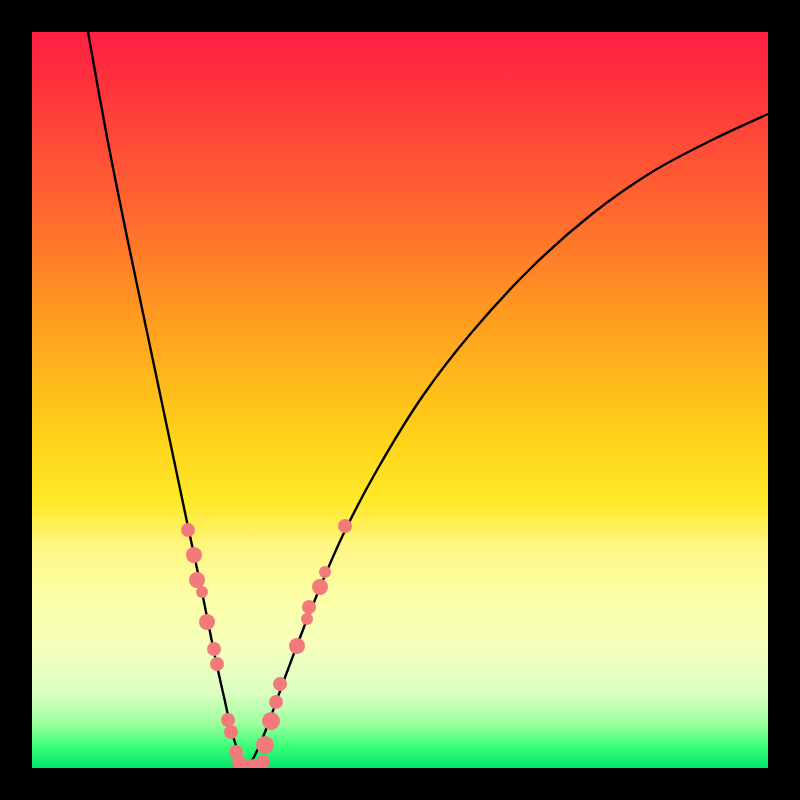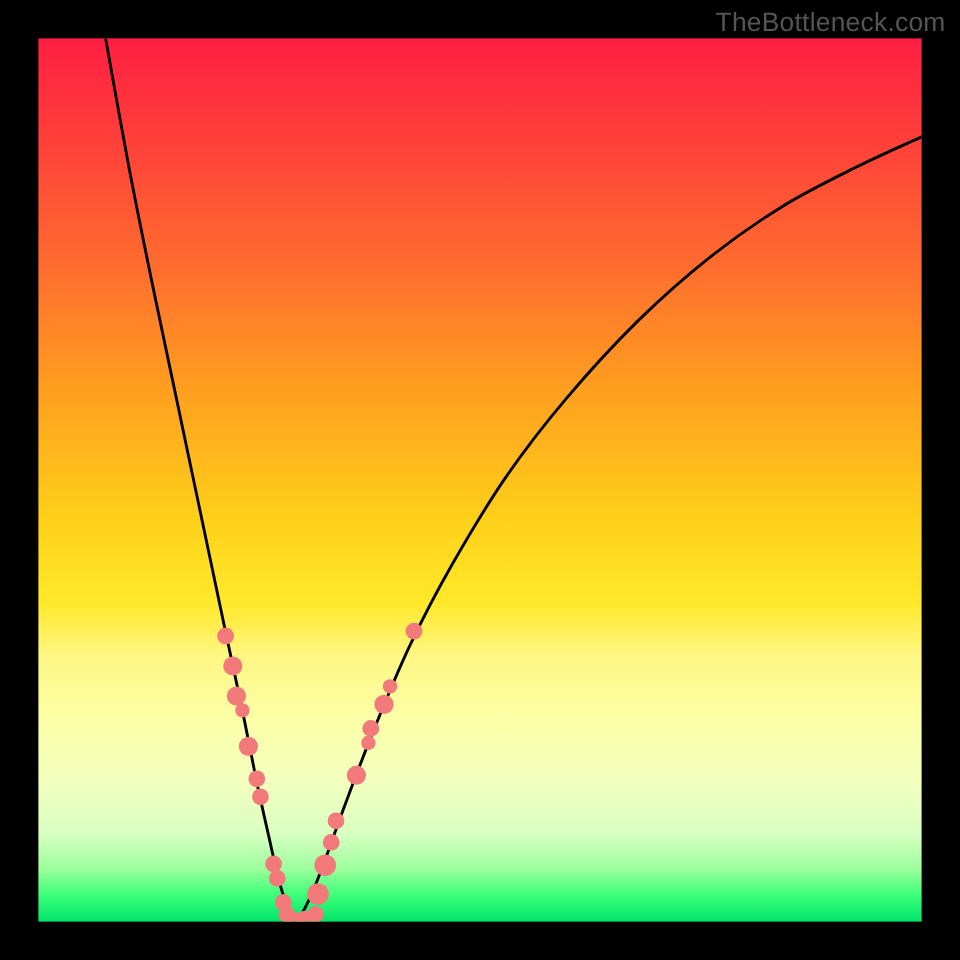--- a/index.html
+++ b/index.html
@@ -58,21 +58,20 @@
     height: 736px;
   }
   .dot {
     fill: #f37a7a;
   }
 </style>
 </head>
 <body>
 
 <div class="frame">
-  <div class="watermark">TheBottleneck.com</div>
   <div class="plot-area">
     <svg class="curve" viewBox="0 0 736 736" preserveAspectRatio="none">
       <path id="curve-path" fill="none" stroke="#000" stroke-width="2.4" d="M 56 0 C 59.166666666666664 17.5, 68.5 70.83333333333334, 75 105 C 81.5 139.16666666666666, 88.33333333333333 172.5, 95 205 C 101.66666666666667 237.5, 108.33333333333333 268.3333333333333, 115 300 C 121.66666666666667 331.6666666666667, 128.33333333333334 363.3333333333333, 135 395 C 141.66666666666666 426.6666666666667, 149.16666666666666 462.5, 155 490 C 160.83333333333334 517.5, 165.5 538.3333333333334, 170 560 C 174.5 581.6666666666666, 178.33333333333334 602.5, 182 620 C 185.66666666666666 637.5, 189 651.6666666666666, 192 665 C 195 678.3333333333334, 197.33333333333334 690, 200 700 C 202.66666666666666 710, 205.66666666666666 719.1666666666666, 208 725 C 210.33333333333334 730.8333333333334, 211.66666666666666 735, 214 735 C 216.33333333333334 735, 218.5 731.6666666666666, 222 725 C 225.5 718.3333333333334, 229.5 709.1666666666666, 235 695 C 240.5 680.8333333333334, 247.5 660, 255 640 C 262.5 620, 270.8333333333333 597.5, 280 575 C 289.1666666666667 552.5, 299.1666666666667 527.8333333333334, 310 505 C 320.8333333333333 482.1666666666667, 331.6666666666667 461.3333333333333, 345 438 C 358.3333333333333 414.6666666666667, 374.1666666666667 388, 390 365 C 405.8333333333333 342, 421.6666666666667 321.6666666666667, 440 300 C 458.3333333333333 278.3333333333333, 480 254.66666666666666, 500 235 C 520 215.33333333333334, 540 197.83333333333334, 560 182 C 580 166.16666666666666, 600 152.33333333333334, 620 140 C 640 127.66666666666667, 660.6666666666666 117.66666666666667, 680 108 C 699.3333333333334 98.33333333333333, 726.6666666666666 86.33333333333333, 736 82"></path>
       <g id="dots">
           <circle cx="156" cy="498" r="7" class="dot"></circle>
           <circle cx="162" cy="523" r="8" class="dot"></circle>
           <circle cx="165" cy="548" r="8" class="dot"></circle>
           <circle cx="170" cy="560" r="6" class="dot"></circle>
           <circle cx="175" cy="590" r="8" class="dot"></circle>
           <circle cx="182" cy="617" r="7" class="dot"></circle>

